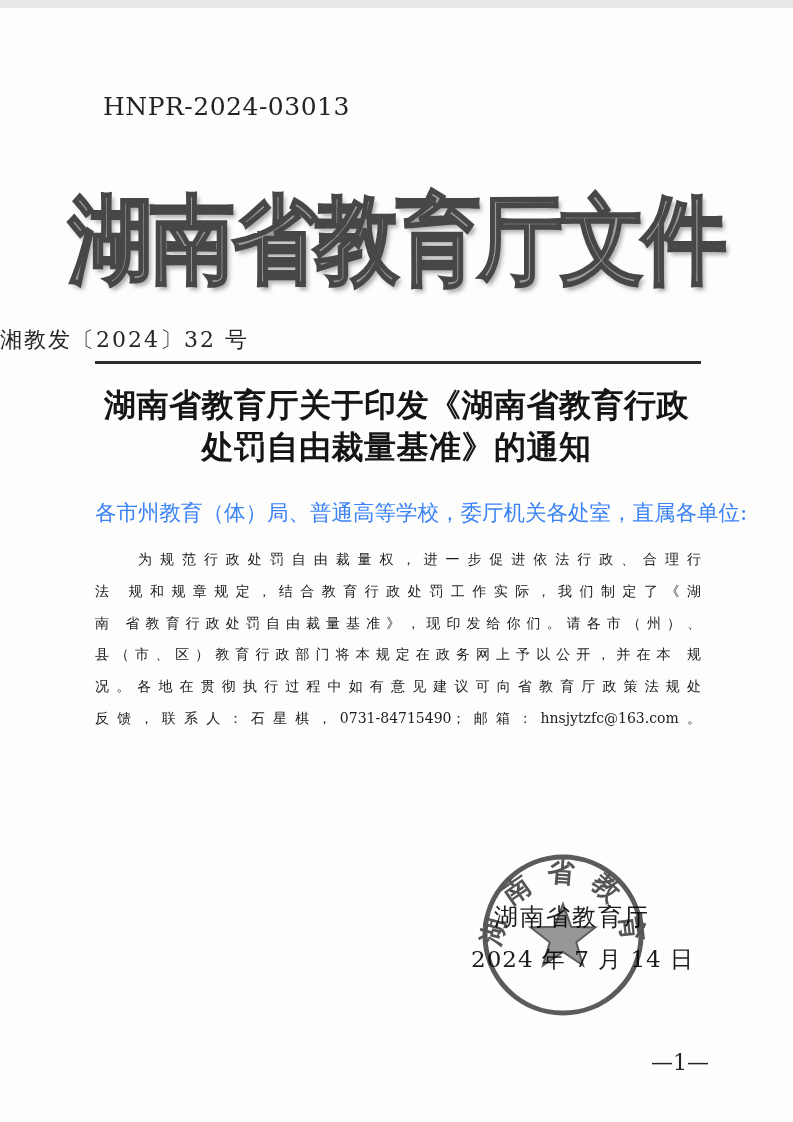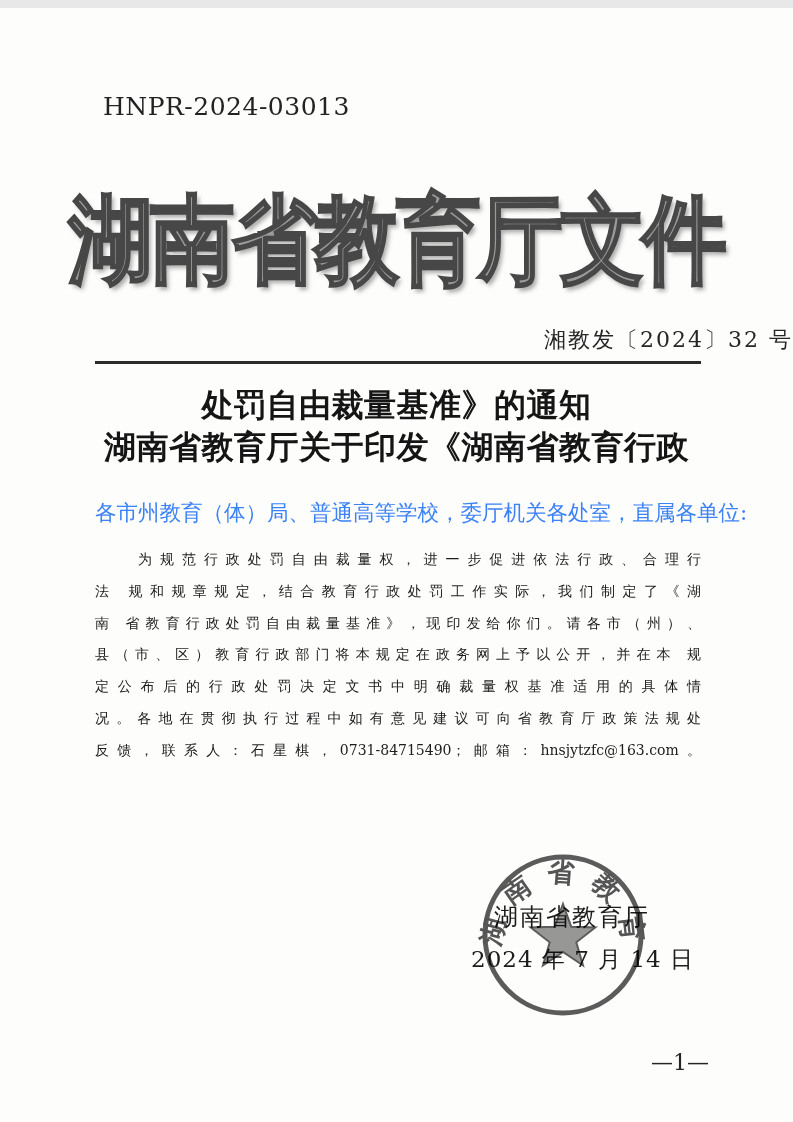--- a/index.html
+++ b/index.html
@@ -23,21 +23,21 @@
     letter-spacing:-2px;
     color:#9a9a9a;
     -webkit-text-stroke:2.2px #474747;
     text-shadow:3px 4px 4px rgba(70,70,70,0.45);
     transform:scaleY(1.14);
     transform-origin:center top;
     white-space:nowrap;
   }
   .doc-number{
     position:absolute;left:0;top:317px;width:793px;
-    text-align:right;font-size:22px;letter-spacing:2px;color:#262626;
+    text-align:left;font-size:22px;letter-spacing:2px;color:#262626;
   }
   .rule{
     position:absolute;left:95px;top:353px;width:606px;height:3px;
     background:#2b2b2b;
   }
   .doc-title{
     position:absolute;left:0;top:376px;width:793px;
     text-align:center;font-weight:700;font-size:32px;line-height:42px;
     letter-spacing:0.5px;color:#151515;
   }
@@ -93,32 +93,31 @@
 
   <div class="doc-code">HNPR-2024-03013</div>
 
   <div class="letterhead">湖南省教育厅文件</div>
 
   <div class="doc-number">湘教发〔2024〕32  号</div>
 
   <div class="rule"></div>
 
   <div class="doc-title">
+    <div>湖南省教育厅关于印发《湖南省教育行政</div>
     <div>处罚自由裁量基准》的通知</div>
-    <div>湖南省教育厅关于印发《湖南省教育行政</div>
   </div>
 
   <div class="salutation">各市州教育（体）局、普通高等学校，委厅机关各处室，直属各单位:</div>
 
   <div class="body-block">
     <div class="bodyline indent">为规范行政处罚自由裁量权，进一步促进依法行政、合理行</div>
     <div class="bodyline">法 规和规章规定，结合教育行政处罚工作实际，我们制定了《湖</div>
     <div class="bodyline">南 省教育行政处罚自由裁量基准》，现印发给你们。请各市（州）、</div>
     <div class="bodyline">县（市、区）教育行政部门将本规定在政务网上予以公开，并在本 规</div>
-    <div class="bodyline">定公布后的行政处罚决定文书中明确裁量权基准适用的具体情</div>
     <div class="bodyline">况。各地在贯彻执行过程中如有意见建议可向省教育厅政策法规处</div>
     <div class="bodyline">反馈，联系人：石星棋，0731-84715490；邮箱：hnsjytzfc@163.com。</div>
   </div>
 
 
   <div class="signer">湖南省教育厅</div>
   <div class="sign-date">2024  年 7  月 14  日</div>
 
   <div class="seal">
     <svg viewBox="0 0 170 170" xmlns="http://www.w3.org/2000/svg">

